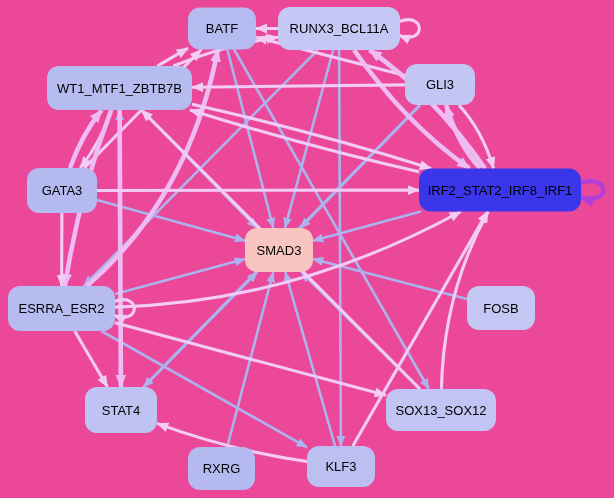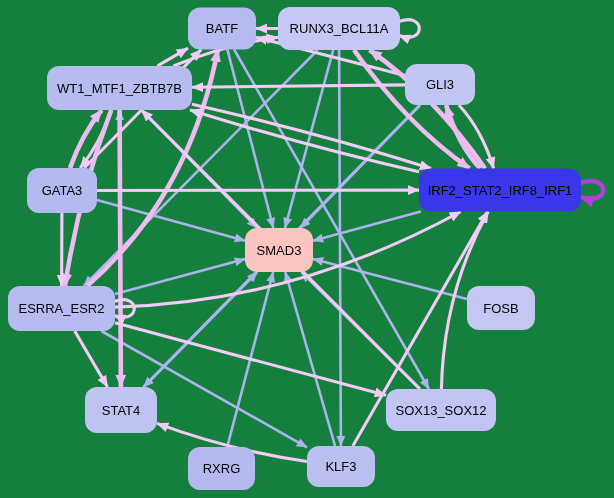--- a/index.html
+++ b/index.html
@@ -1,16 +1,16 @@
 <!DOCTYPE html>
 <html><head>
 <meta charset="utf-8">
 <style>
   html,body{margin:0;padding:0;background:#ffffff;}
-  #stage{position:relative;width:614px;height:498px;background:#15803d;overflow:hidden;
+  #stage{position:relative;width:614px;height:498px;background:#ec4899;overflow:hidden;
          font-family:"Liberation Sans",sans-serif;}
   svg text{font-family:"Liberation Sans",sans-serif;font-size:13px;fill:#000;}
   svg .node-rect{stroke:none;}
   svg path.edge{fill:none;}
 </style>
 </head>
 <body>
 
 <div id="stage">
   <svg id="graph-svg" width="614" height="498" viewBox="0 0 614 498" xmlns="http://www.w3.org/2000/svg">

